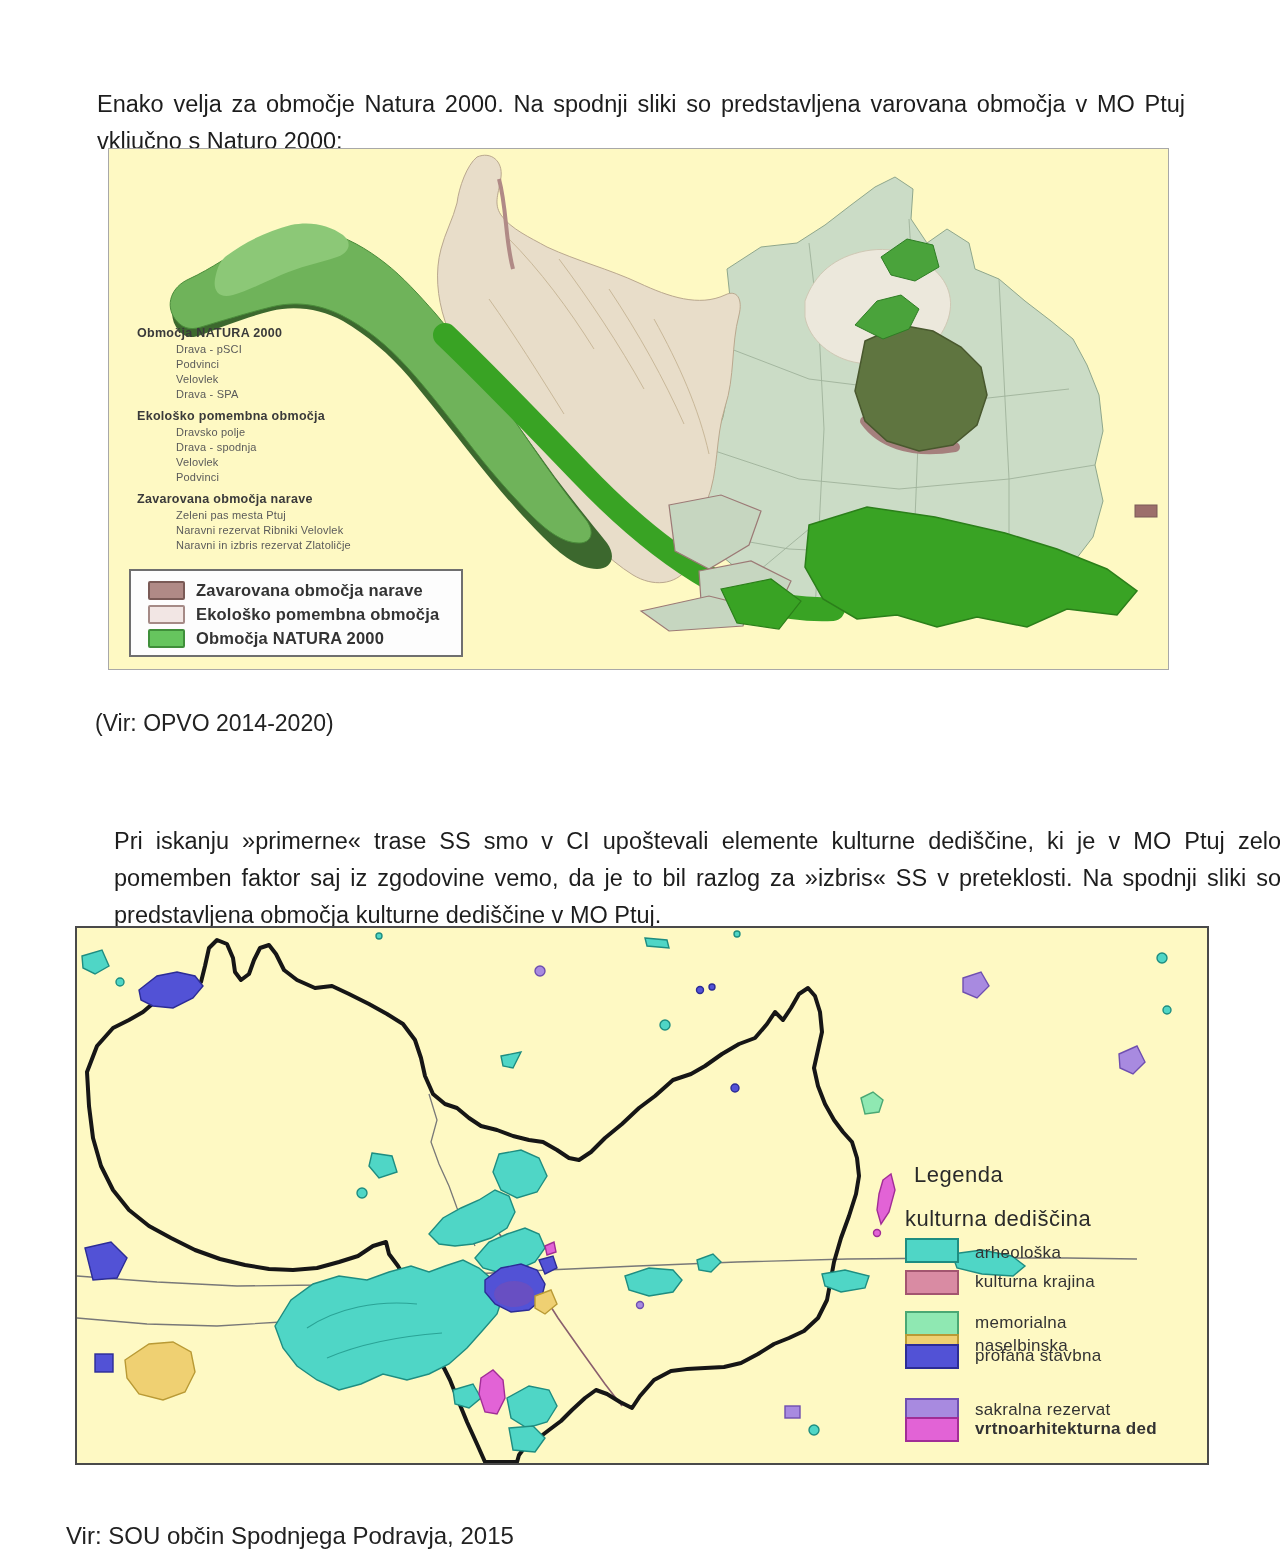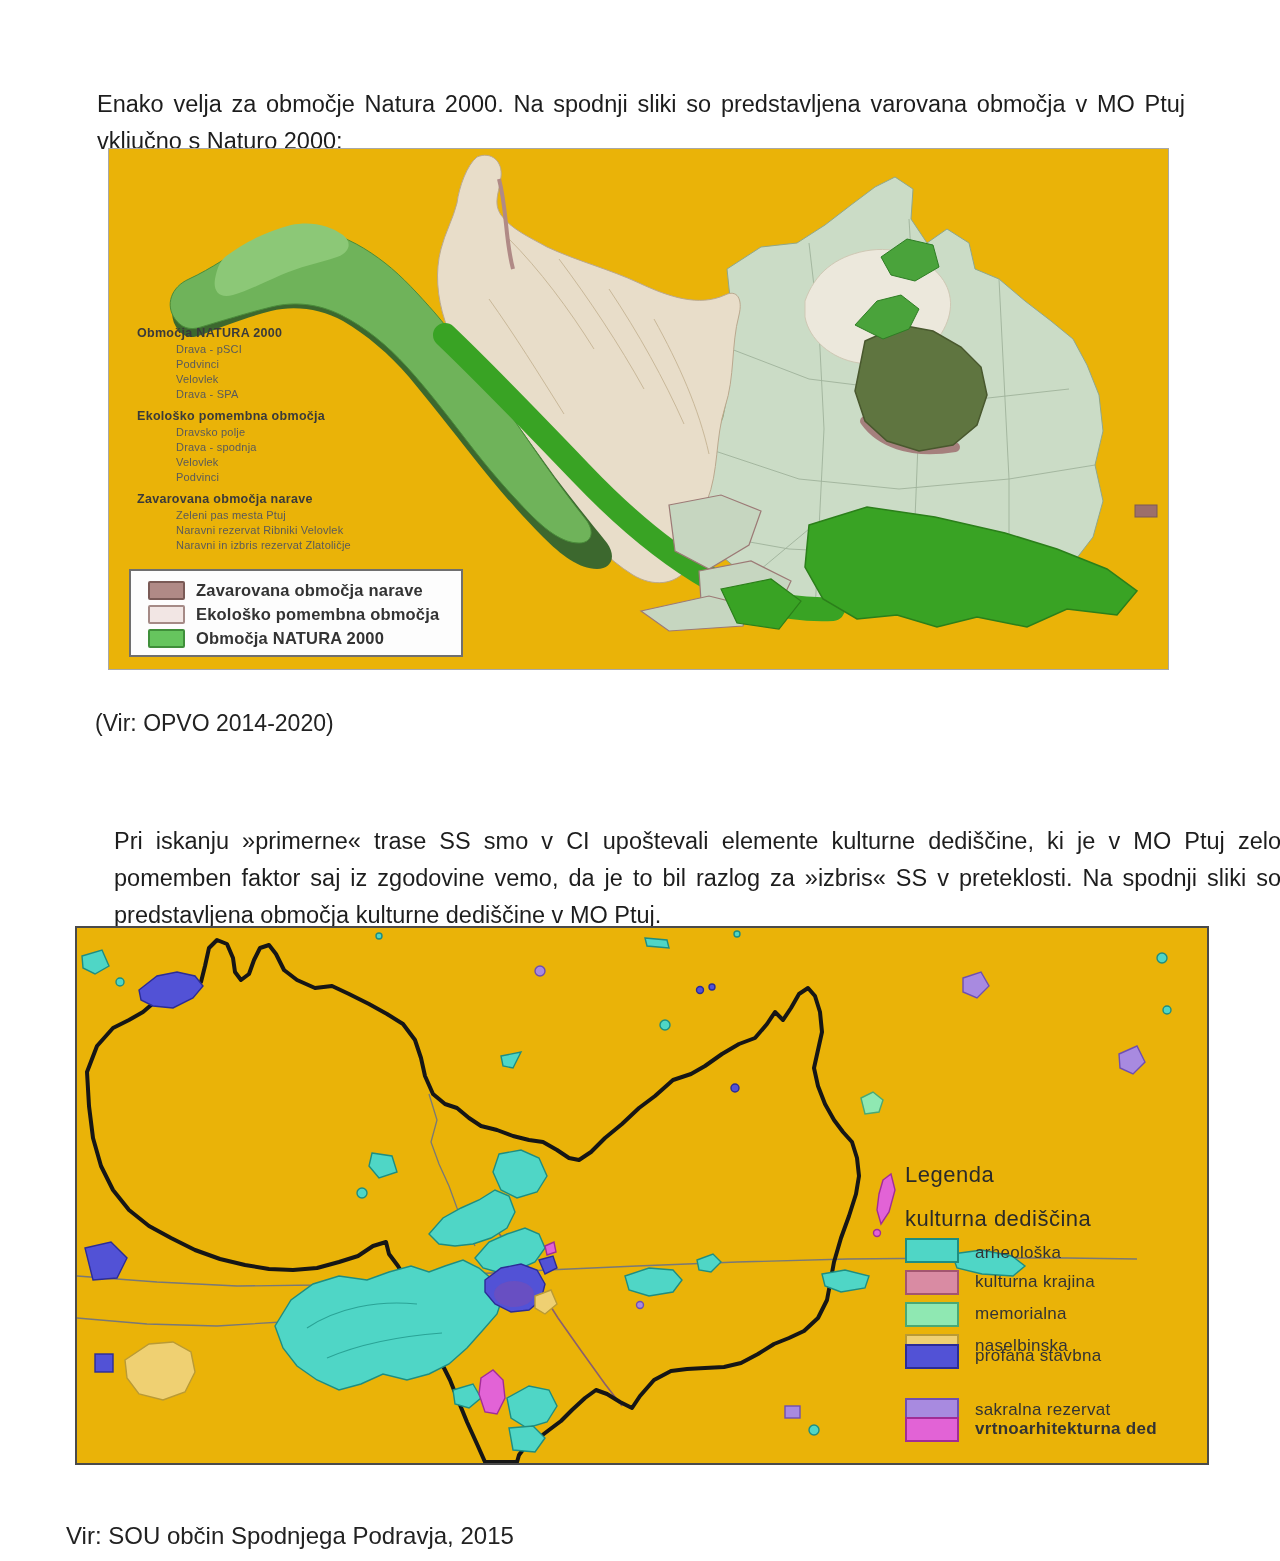--- a/index.html
+++ b/index.html
@@ -3,21 +3,21 @@
 <meta charset="utf-8">
 <style>
   html,body{margin:0;padding:0;background:#ffffff;}
   body{width:1280px;height:1561px;position:relative;font-family:"Liberation Sans",sans-serif;color:#1c1c1c;overflow:hidden;}
   .para{position:absolute;text-align:justify;font-size:23.5px;line-height:37px;color:#1d1d1d;}
   #para1{left:97px;top:62px;width:1088px;}
   #para2{left:70px;top:799px;width:1167px;margin-left:44px;}
   .caption{position:absolute;font-size:23px;color:#222;}
   #caption1{left:95px;top:690px;margin-top:20px;}
   #caption2{left:66px;top:1498px;font-size:24px;}
-  .map-frame{position:absolute;background:#eab308;}
+  .map-frame{position:absolute;background:#fef9c3;}
   #map1{left:108px;top:148px;width:1059px;height:520px;border:1px solid #a8a8a8;}
   #map2{left:75px;top:926px;width:1130px;height:535px;border:2px solid #4a4a4a;}
   .map-frame svg{position:absolute;left:0;top:0;}
   
   #m1-sidelegend{position:absolute;left:28px;top:170px;width:300px;}
   .m1-group-title{font-size:12.5px;font-weight:bold;color:#3a3a3a;line-height:17px;margin-top:6px;letter-spacing:.3px;}
   .m1-item{font-size:11px;color:#5a5a5a;line-height:15px;padding-left:39px;letter-spacing:.2px;}
   
   #m1-legendbox{position:absolute;left:20px;top:420px;width:334px;height:88px;background:#fdfdfd;border:2px solid #6f6f6f;box-sizing:border-box;padding:7px 0 0 17px;}
   .m1-row{display:flex;align-items:center;height:24px;}
@@ -169,32 +169,32 @@
 
     <path class="p" d="M886,50 L904,44 912,58 900,70 886,64 Z"></path>
     <path class="p" d="M1042,126 L1060,118 1068,134 1056,146 1043,140 Z"></path>
     <rect class="p" x="708" y="478" width="15" height="12"></rect>
     <circle class="p" cx="463" cy="43" r="5"></circle>
       <circle class="p" cx="563" cy="377" r="3.5"></circle>
 
     <path class="g" d="M784,170 L796,164 806,172 802,184 788,186 Z"></path>
   </svg>
 
-  <div class="m2-legtitle" style="top:234px;">Legenda</div>
+  <div class="m2-legtitle" style="top:234px;margin-left:9px;">Legenda</div>
   <div class="m2-legtitle" style="top:278px;">kulturna dediščina</div>
 
   <div class="m2-row" style="top:309px;align-items:flex-end;">
     <span class="m2-swatch" style="background: rgb(79, 214, 198); border-color: rgb(30, 141, 129);"></span>
     <span class="m2-label">arheološka</span>
   </div>
   <div class="m2-row" style="top:341px;">
     <span class="m2-swatch" style="background: rgb(217, 139, 163); border-color: rgb(163, 85, 112);"></span>
     <span class="m2-label">kulturna krajina</span>
   </div>
-  <div class="m2-row" style="top:373px;">
+  <div class="m2-row" style="top:382px;">
     <span class="m2-swatch" style="background: rgb(143, 232, 178); border-color: rgb(74, 168, 116);"></span>
     <span class="m2-label">memorialna</span>
   </div>
   <div class="m2-row" style="top:405px;">
     <span class="m2-swatch" style="background: rgb(239, 208, 114); border-color: rgb(185, 154, 53);"></span>
     <span class="m2-label">naselbinska</span>
   </div>
   <div class="m2-row" style="top:415px;">
     <span class="m2-swatch" style="background: rgb(82, 82, 214); border-color: rgb(44, 44, 150);"></span>
     <span class="m2-label">profana stavbna</span>

